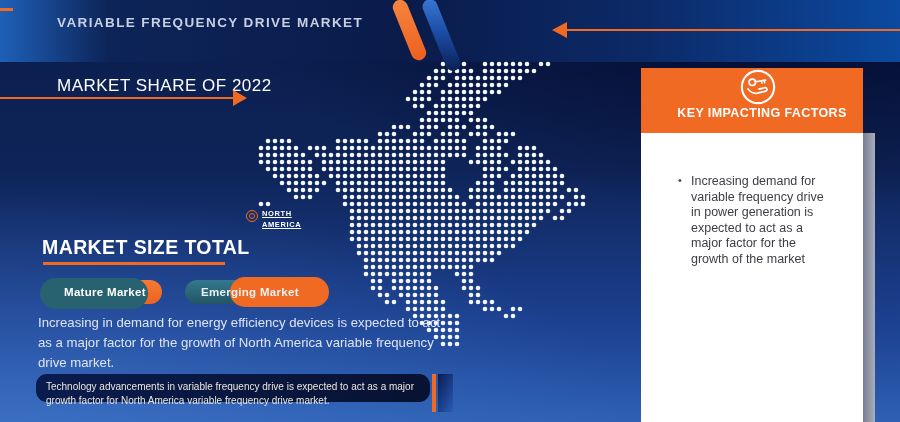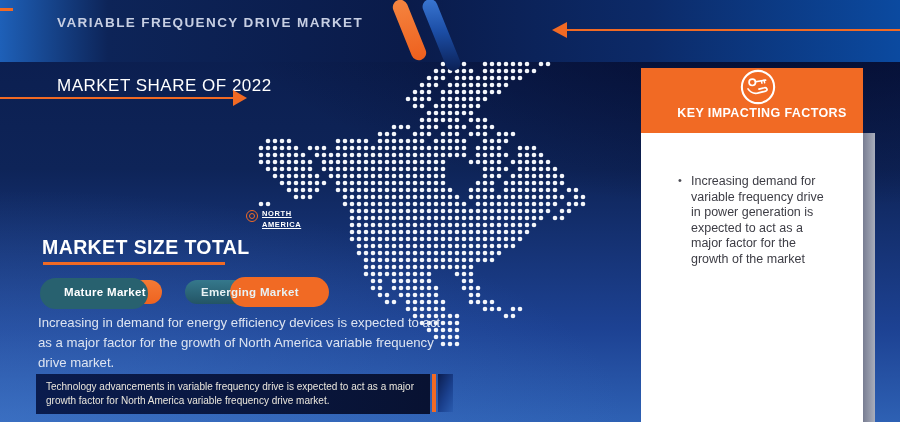--- a/index.html
+++ b/index.html
@@ -47,22 +47,22 @@
     background:#28616f;border-radius:999px;z-index:-1;}
   .chip-emerging{left:185px;top:280px;background:linear-gradient(180deg,#35788c,#235465);color:#e8f2f4;}
   .chip-emerging::before{content:"";position:absolute;left:35%;right:-14px;top:-3px;bottom:-3px;
     background:#f16a24;border-radius:999px;z-index:-1;}
   .chip{position:absolute;}
   .chip::before{pointer-events:none;}
   .chip{isolation:isolate;}
   .para{left:38px;top:313px;width:408px;font-size:13.2px;color:#dde4f1;line-height:1.52;z-index:2;}
 
   
-  .footnote-bar{left:36px;top:374px;width:394px;height:40px;background:linear-gradient(90deg,#0a1c4e,#081232);
-    z-index:2;box-sizing:border-box;padding:6px 10px 0 10px;}
+  .footnote-bar{left:36px;top:374px;width:394px;height:28px;background:linear-gradient(90deg,#0a1c4e,#081232);
+    z-index:2;box-sizing:border-box;padding:6px 10px 0 10px;border-radius:11px;}
   .footnote-text{font-size:10px;color:#eae6dc;line-height:1.35;}
   .footnote-stripe{left:432px;top:374px;width:4px;height:38px;background:#f16a24;z-index:2;}
   .footnote-endcap{left:438px;top:374px;width:15px;height:38px;z-index:2;
     background:linear-gradient(115deg,#0b1d4f 0%,#1a3f8c 55%,#2a5cb0 100%);}
 
   
   .panel{left:641px;top:68px;width:222px;height:354px;z-index:4;}
   .panel-header{position:absolute;left:0;top:0;right:0;height:65px;background:#f16a24;
     display:flex;align-items:center;padding-left:11px;box-sizing:border-box;flex-direction:column;}
   .panel-title{font-size:12.5px;font-weight:800;color:#ffffff;letter-spacing:.4px;margin-left:9px;}

